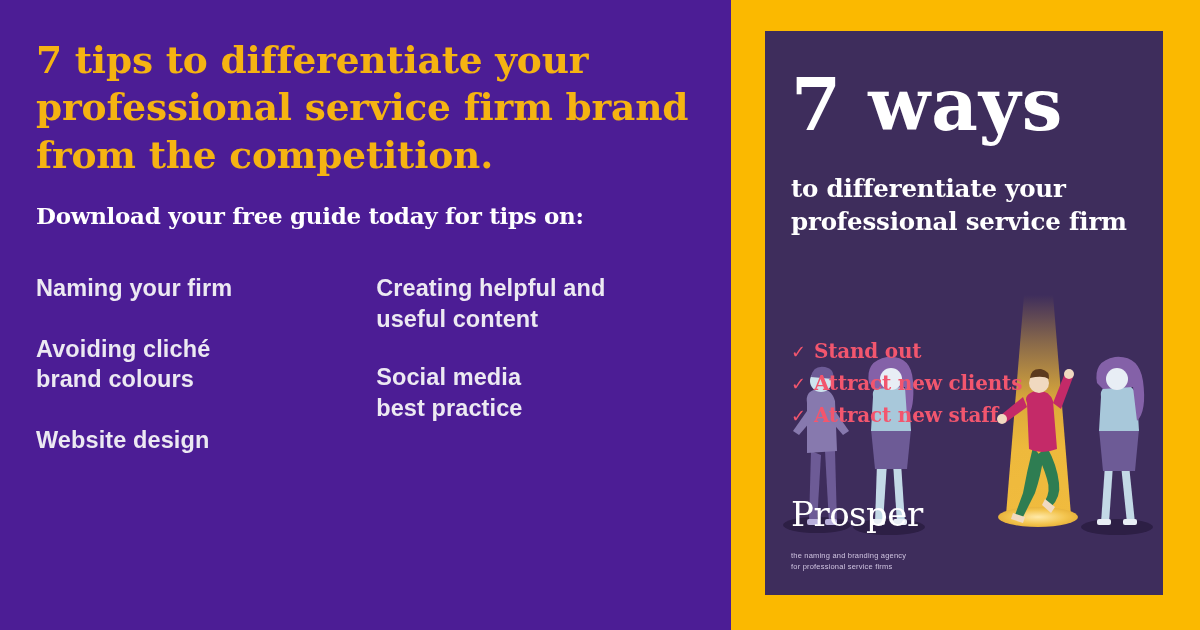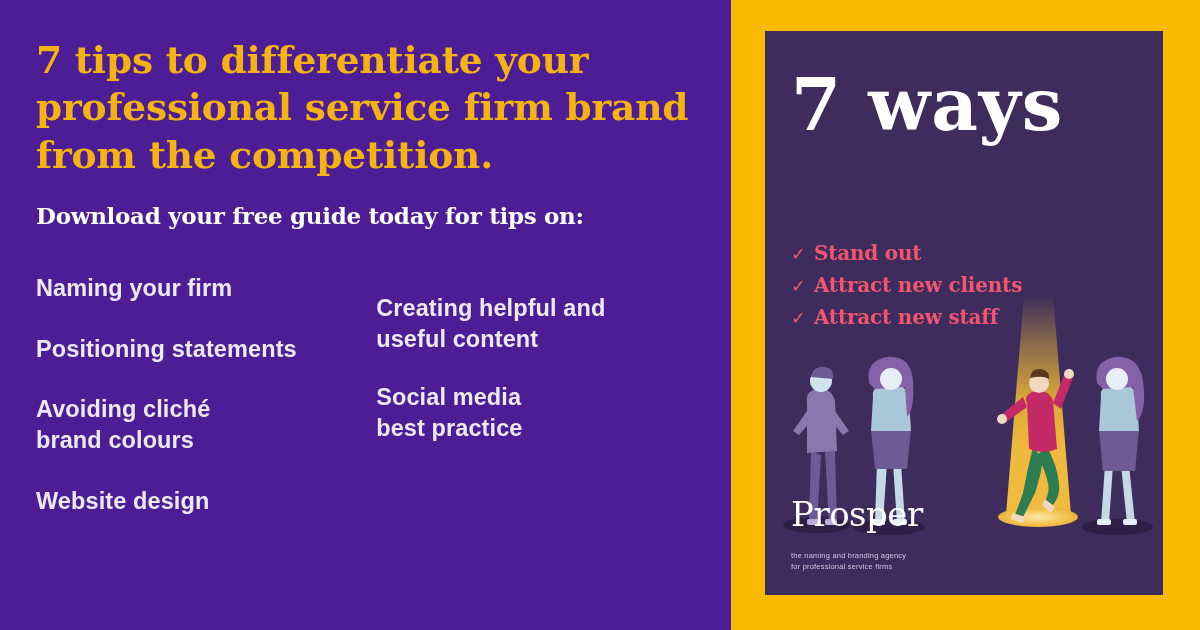--- a/index.html
+++ b/index.html
@@ -55,21 +55,20 @@
 
   .tips-columns {
     display: flex;
     margin-top: 42px;
   }
   .tips-col {
     width: 350px;
   }
   .tips-col.right {
     width: 330px;
-    margin-top: 20px;
   }
   .tip-item {
     color: #ece9f2;
     font-family: "Liberation Sans", sans-serif;
     font-size: 23.5px;
     font-weight: 700;
     line-height: 1.30;
     margin-bottom: 30px;
     letter-spacing: 0.1px;
   }
@@ -187,21 +186,20 @@
 
 <div class="banner">
 
   <div class="left-panel">
     <h1 class="headline">7 tips to differentiate your professional service firm brand from the competition.</h1>
     <h2 class="subhead">Download your free guide today for tips on:</h2>
 
     <div class="tips-columns">
       <div class="tips-col">
         <div class="tip-item">Naming your firm</div>
-        <div class="tip-item">Positioning statements</div>
         <div class="tip-item">Avoiding cliché<br>brand colours</div>
         <div class="tip-item">Website design</div>
       </div>
       <div class="tips-col right">
         <div class="tip-item">Creating helpful and<br>useful content</div>
         <div class="tip-item">Social media<br>best practice</div>
       </div>
     </div>
   </div>
 
@@ -277,20 +275,21 @@
         <rect x="358" y="488" width="14" height="6" rx="2" fill="#e8eef5"></rect>
         <path d="M334 398 L374 398 L370 440 L338 440 Z" fill="#6d5b96"></path>
         <path d="M336 366 Q334 354 352 352 Q370 352 372 368 L374 400 L334 400 Z" fill="#a8c8da"></path>
         <path d="M332 352 Q328 330 350 326 Q374 324 378 350 Q382 380 372 390 L368 356 L338 358 Z" fill="#8461a8"></path>
         <circle cx="352" cy="348" r="11" fill="#e8eef5"></circle>
       </g>
     </svg>
 
     <div class="cover-inner">
       <div class="cover-title">7 ways</div>
+      <div class="cover-subtitle">to differentiate your professional service firm</div>
 
       <div class="cover-checks">
         <div class="check-row">
           <span class="check-mark">✓</span>
           <span>Stand out</span>
         </div>
         <div class="check-row">
           <span class="check-mark">✓</span>
           <span>Attract new clients</span>
         </div>

